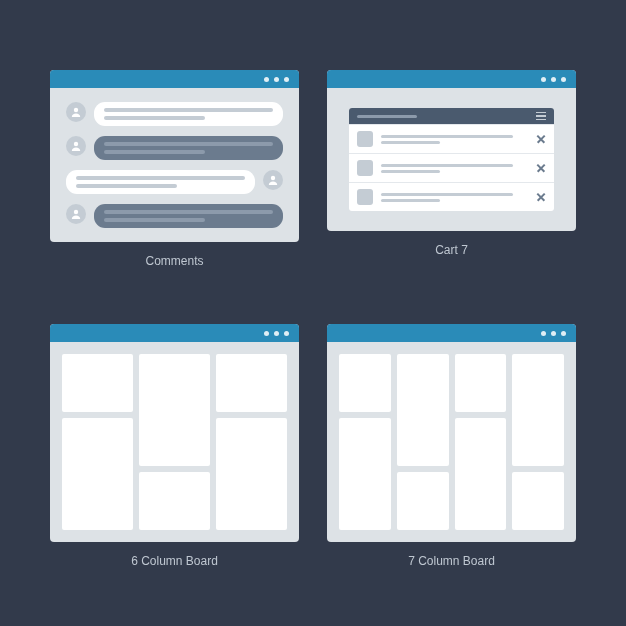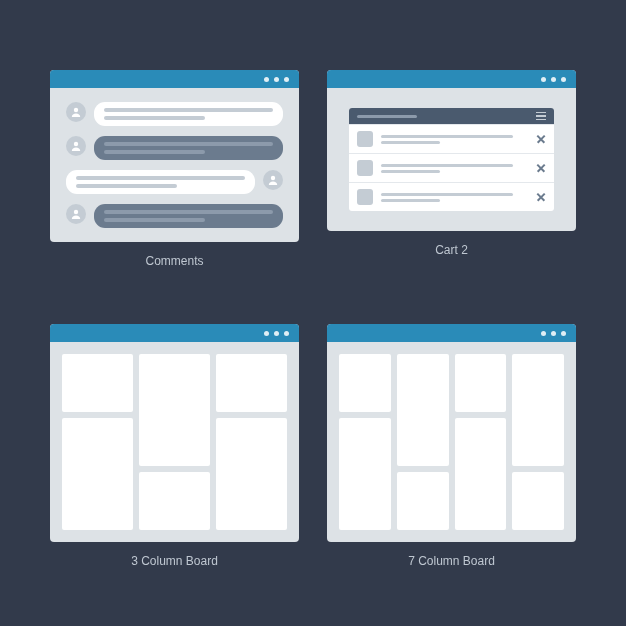--- a/index.html
+++ b/index.html
@@ -252,42 +252,42 @@
           <div class="thumb"></div>
           <div class="item-lines">
             <div class="l long"></div>
             <div class="l short"></div>
           </div>
           <div class="remove"></div>
         </div>
       </div>
     </div>
   </div>
-  <div class="caption">Cart 2</div>
+  <div class="caption">Cart 7</div>
 </div>
 
 <div class="cell board-row">
   <div class="window">
     <div class="titlebar">
       <span class="dot"></span>
       <span class="dot"></span>
       <span class="dot"></span>
     </div>
     <div class="content">
       <div class="board3">
         <div class="tile b3a"></div>
         <div class="tile b3b"></div>
         <div class="tile b3c"></div>
         <div class="tile b3d"></div>
         <div class="tile b3e"></div>
         <div class="tile b3f"></div>
       </div>
     </div>
   </div>
-  <div class="caption">3 Column Board</div>
+  <div class="caption">6 Column Board</div>
 </div>
 
 <div class="cell board-row">
   <div class="window">
     <div class="titlebar">
       <span class="dot"></span>
       <span class="dot"></span>
       <span class="dot"></span>
     </div>
     <div class="content">

